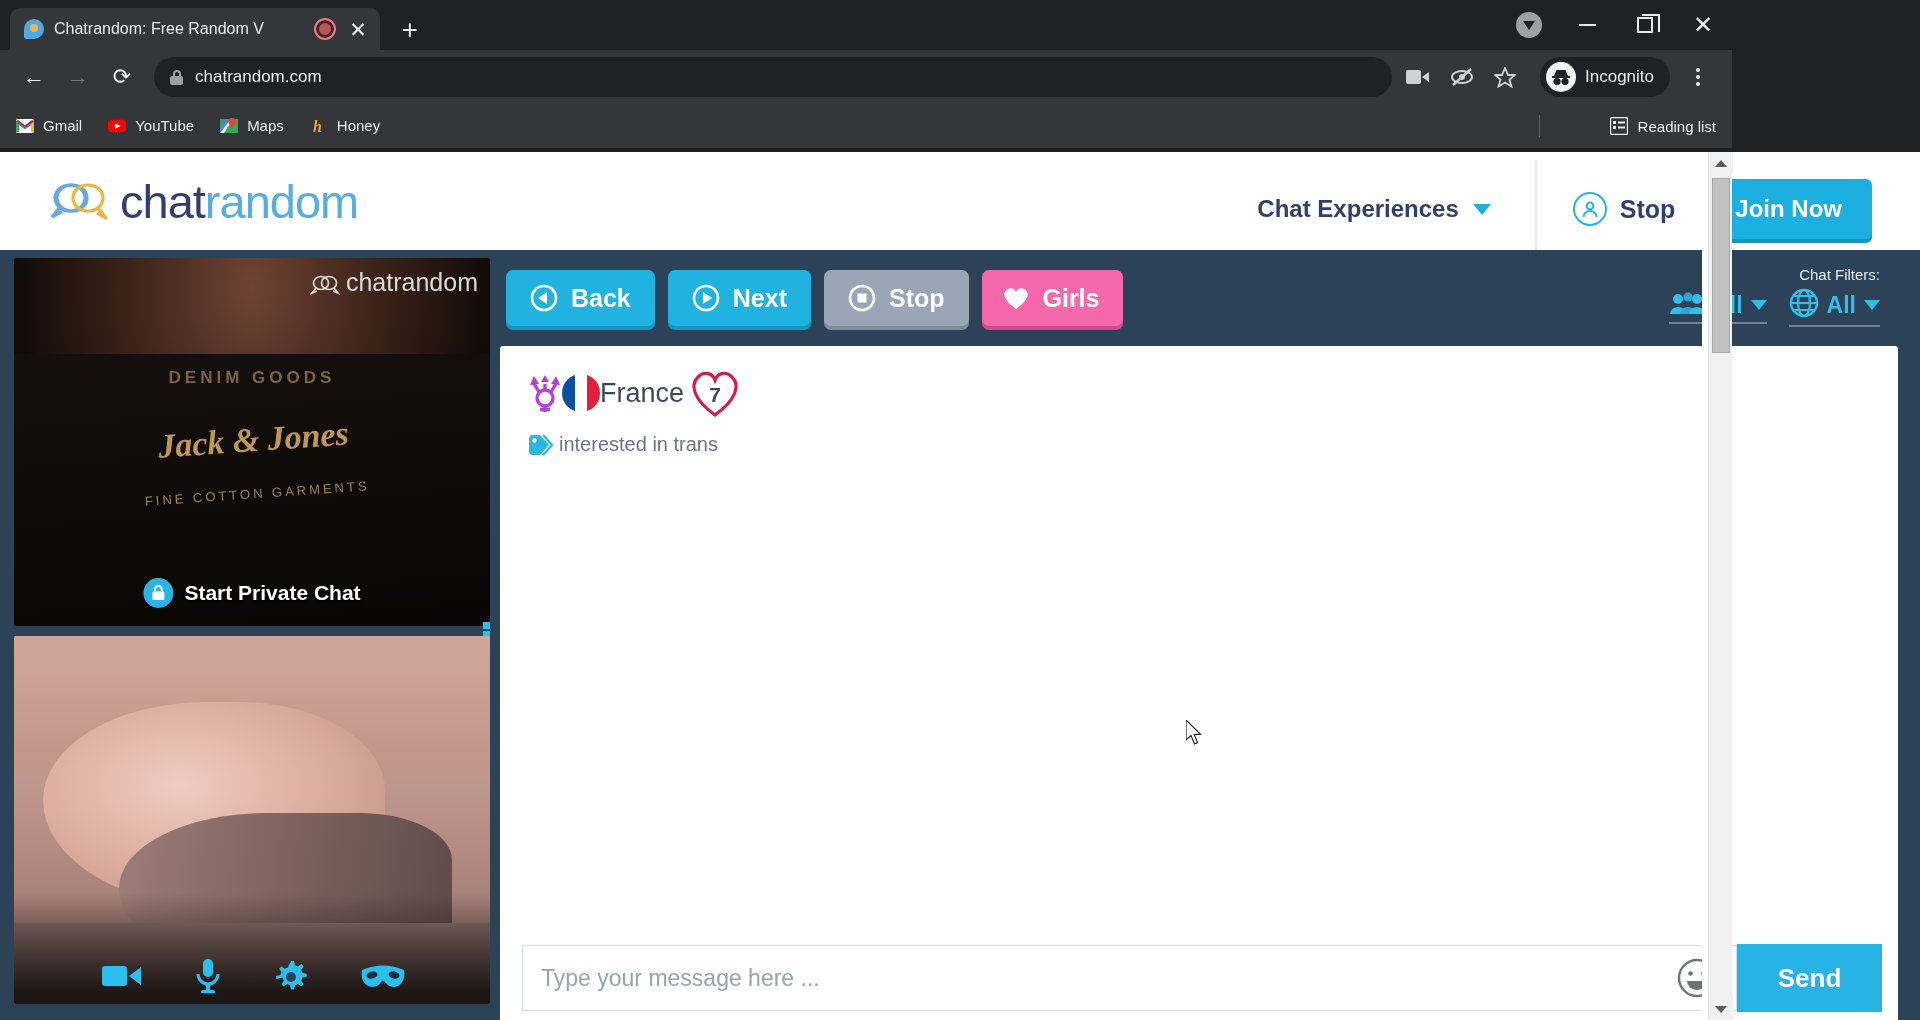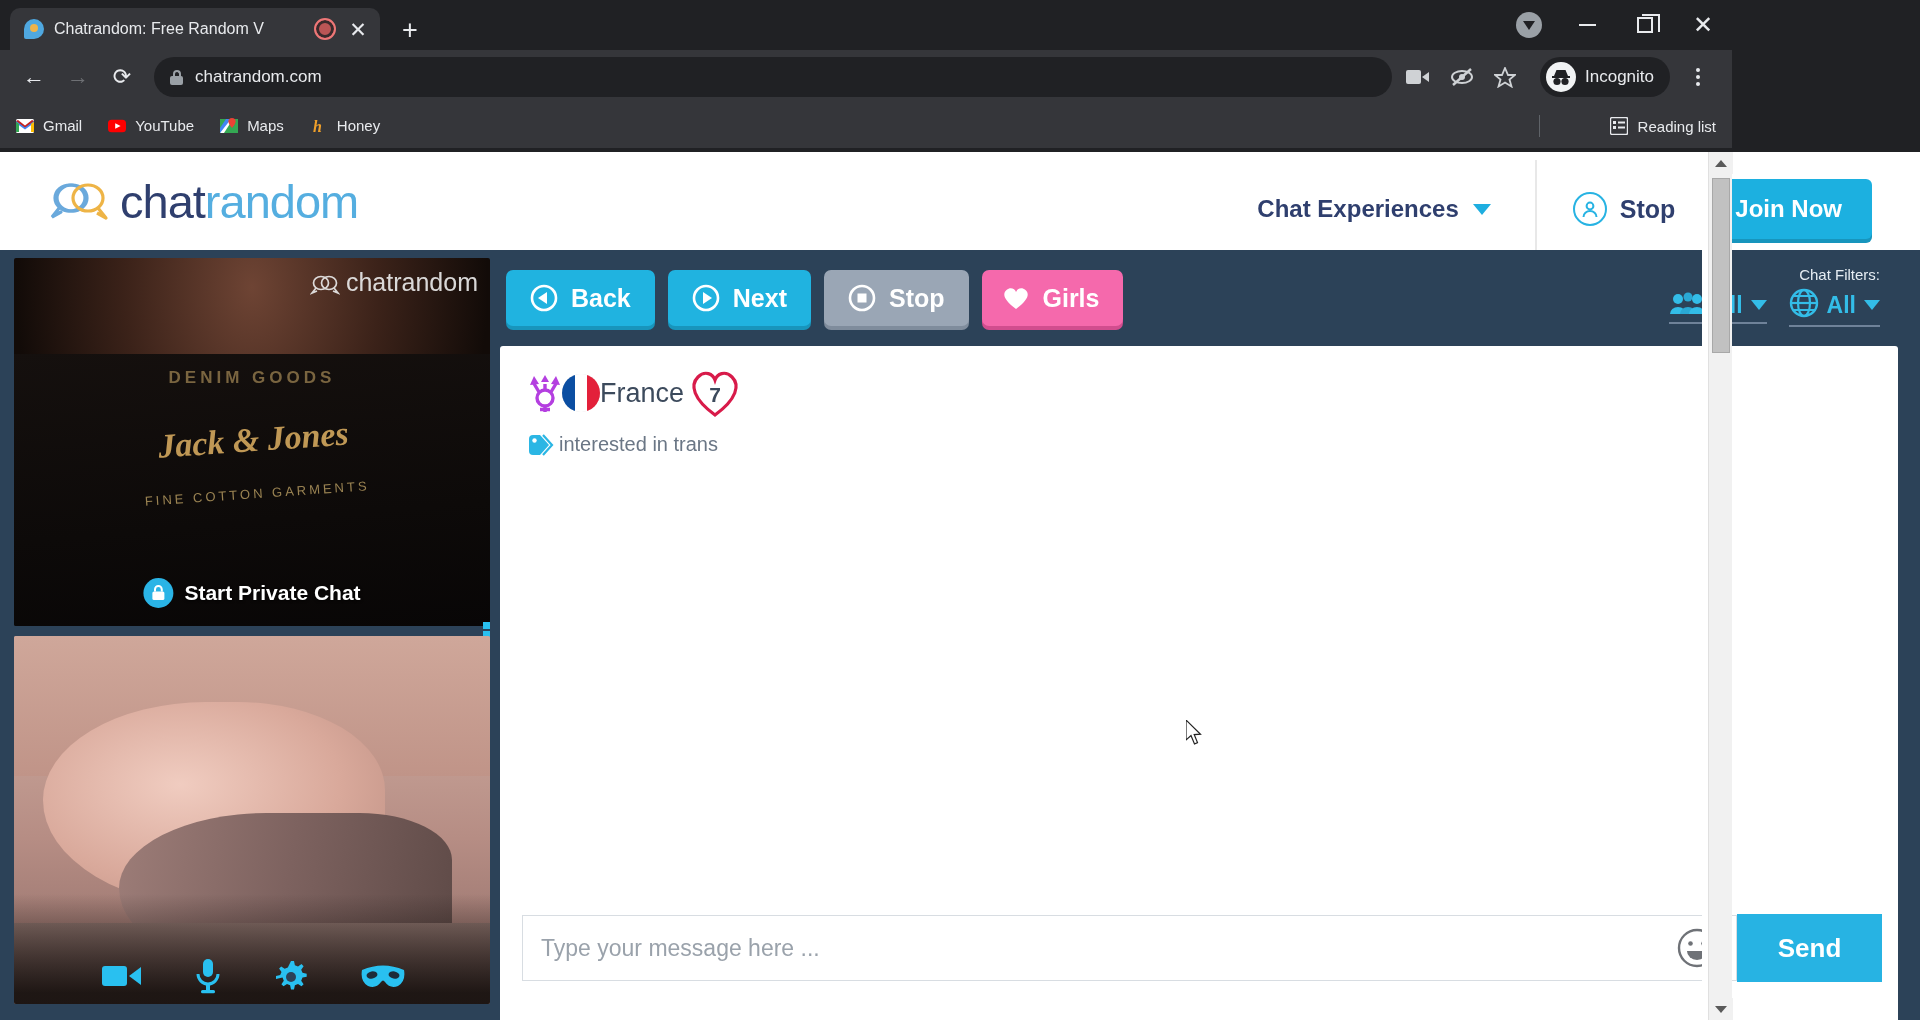--- a/index.html
+++ b/index.html
@@ -219,21 +219,21 @@
   .country { color:#3c4a5c; font-size: 27px; }
   .heartwrap { position:relative; width: 54px; height: 50px; margin-left: 4px;}
   .heartnum { position:absolute; left:0; top:0; width: 54px; height: 50px; display:flex; align-items:center; justify-content:center;
     color:#3c4a5c; font-size: 21px; font-weight:700; padding-top:4px;}
   .tag-row { display:flex; align-items:center; gap: 5px; margin-top: 15px;}
   .tag-ico { width: 26px; height: 22px; flex:0 0 26px;}
   .tag-txt { color:#6a7685; font-size: 20px; }
 
   .cursor { position:absolute; left: 686px; top: 374px; width:18px; height:26px; pointer-events:none; }
 
-  .inputbar { background:#fff; margin: 0 22px 0 0; padding: 14px 16px 38px 22px; display:flex; align-items:center; }
+  .inputbar { background:#fff; margin: 0 22px 0 0; padding: 14px 16px 8px 22px; display:flex; align-items:center; }
   .msgbox {
     flex: 1 1 auto; height: 66px; border: 1px solid #d8dde2; background:#fff;
     display:flex; align-items:center; padding: 0 18px; position:relative;
   }
   .msgbox input { border:none; outline:none; flex:1 1 auto; font-size: 23px; color:#333;
     font-family:"Liberation Sans", sans-serif; background:transparent;}
   .msgbox input::placeholder { color:#9aa2ab; }
   .emoji { width: 42px; height:42px; flex:0 0 42px; }
   .sendbtn { width: 145px; height: 68px; background:#27b3e3; color:#fff; border:none;
     font-size: 26px; font-weight:700; cursor:pointer; }

